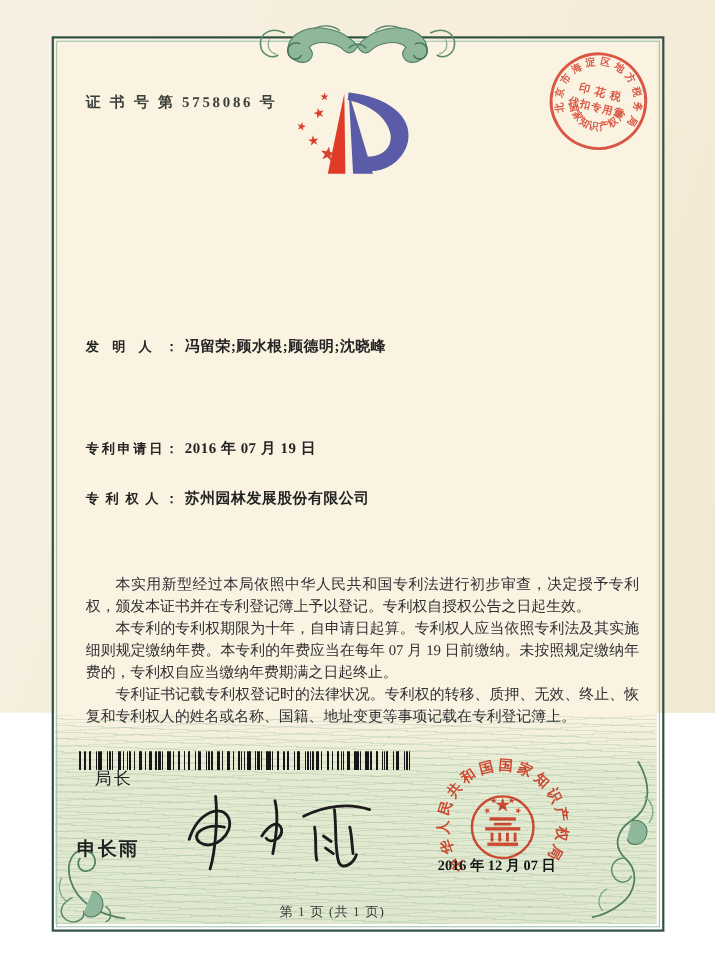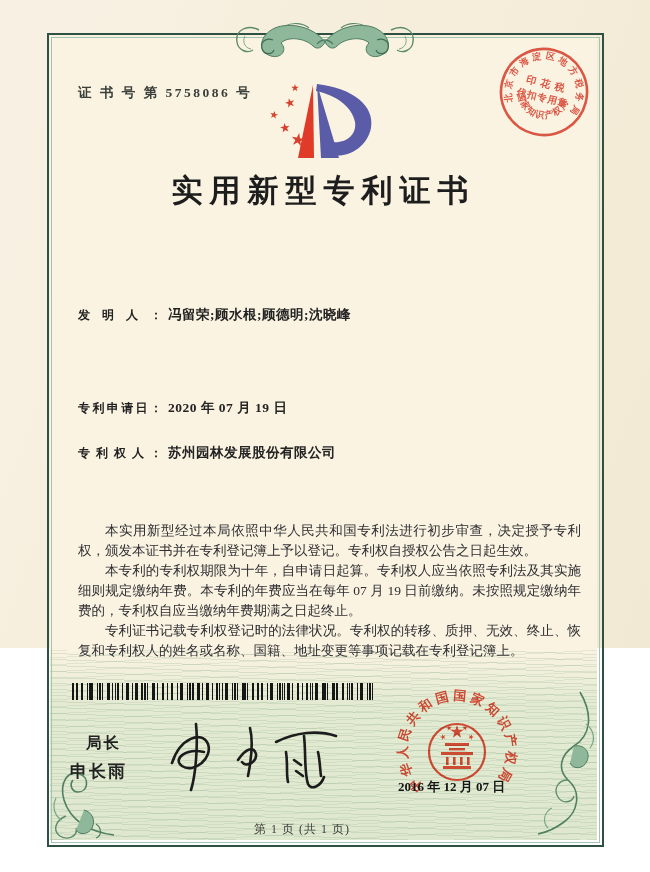--- a/index.html
+++ b/index.html
@@ -28,21 +28,21 @@
   .fvalue{margin-left:6px;font-weight:600;letter-spacing:.5px;color:#232323;}
   .paras{position:absolute;left:78px;top:521px;width:503px;font-size:13.5px;line-height:20px;text-align:justify;color:#2f2f33;z-index:6;}
   .paras p{margin:0;text-indent:2em;font-weight:500;}
   .barcode{
     position:absolute;left:72px;top:683px;width:303px;height:17px;z-index:6;
     background-image:
       repeating-linear-gradient(90deg,#161616 0 1px,transparent 1px 5px),
       repeating-linear-gradient(90deg,#161616 0 2px,transparent 2px 9px),
       repeating-linear-gradient(90deg,transparent 0 4px,#161616 4px 5px,transparent 5px 13px);
   }
-  .director-label{position:absolute;left:86px;top:733px;font-size:15.5px;font-weight:700;color:#222;z-index:6;letter-spacing:2px;}
+  .director-label{position:absolute;left:86px;top:698px;font-size:15.5px;font-weight:400;color:#222;z-index:6;letter-spacing:2px;}
   .director-name{position:absolute;left:70px;top:760px;font-size:17px;font-weight:600;color:#222;z-index:6;letter-spacing:2px;}
   .signature{position:absolute;left:158px;top:708px;width:195px;height:100px;z-index:7;}
   .tax-stamp{position:absolute;left:497px;top:45px;width:94px;height:94px;z-index:7;transform:rotate(14deg);opacity:.92;}
   .logo{position:absolute;left:265px;top:78px;width:130px;height:108px;z-index:6;}
   .seal{position:absolute;left:389px;top:682px;width:136px;height:136px;z-index:8;opacity:.93;mix-blend-mode:multiply;}
   .seal-date{position:absolute;left:398px;top:778px;width:130px;font-size:13px;font-weight:700;color:#151515;z-index:9;white-space:nowrap;}
   .footer{position:absolute;left:222px;top:821px;width:160px;text-align:center;font-size:12px;color:#3c3c3c;z-index:6;letter-spacing:1px;}
 </style>
 </head>
 <body>
@@ -115,27 +115,26 @@
 
     <g fill="#d8402e">
       <use href="#st" transform="translate(30,10) scale(4)"></use>
       <use href="#st" transform="translate(25,25) scale(5) rotate(-15)"></use>
       <use href="#st" transform="translate(9,37) scale(4.2) rotate(12)"></use>
       <use href="#st" transform="translate(20,50) scale(5) rotate(-8)"></use>
       <use href="#st" transform="translate(33,62) scale(7) rotate(10)"></use>
     </g>
   </svg>
 
-  <div class="title">实用新型专利证书</div>
 
   <div class="field-row" style="top:306px;">
     <span class="flabel">发明人：</span><span class="fvalue">冯留荣;顾水根;顾德明;沈晓峰</span>
   </div>
   <div class="field-row" style="top:399px;">
-    <span class="flabel">专利申请日：</span><span class="fvalue">2020 年 07 月 19 日</span>
+    <span class="flabel">专利申请日：</span><span class="fvalue">2016 年 07 月 19 日</span>
   </div>
   <div class="field-row" style="top:444px;">
     <span class="flabel">专利权人：</span><span class="fvalue">苏州园林发展股份有限公司</span>
   </div>
 
   <div class="paras">
     <p>本实用新型经过本局依照中华人民共和国专利法进行初步审查，决定授予专利权，颁发本证书并在专利登记簿上予以登记。专利权自授权公告之日起生效。</p>
     <p>本专利的专利权期限为十年，自申请日起算。专利权人应当依照专利法及其实施细则规定缴纳年费。本专利的年费应当在每年 07 月 19 日前缴纳。未按照规定缴纳年费的，专利权自应当缴纳年费期满之日起终止。</p>
     <p>专利证书记载专利权登记时的法律状况。专利权的转移、质押、无效、终止、恢复和专利权人的姓名或名称、国籍、地址变更等事项记载在专利登记簿上。</p>
   </div>

